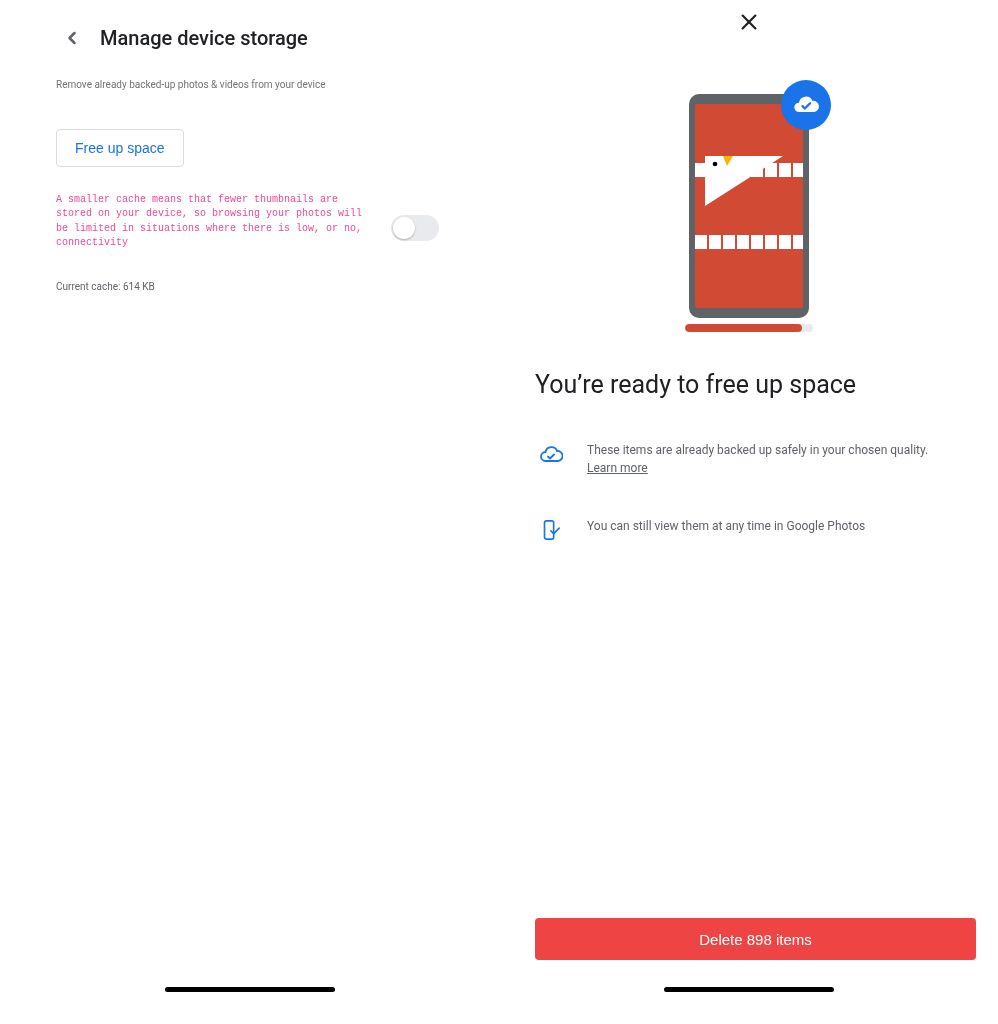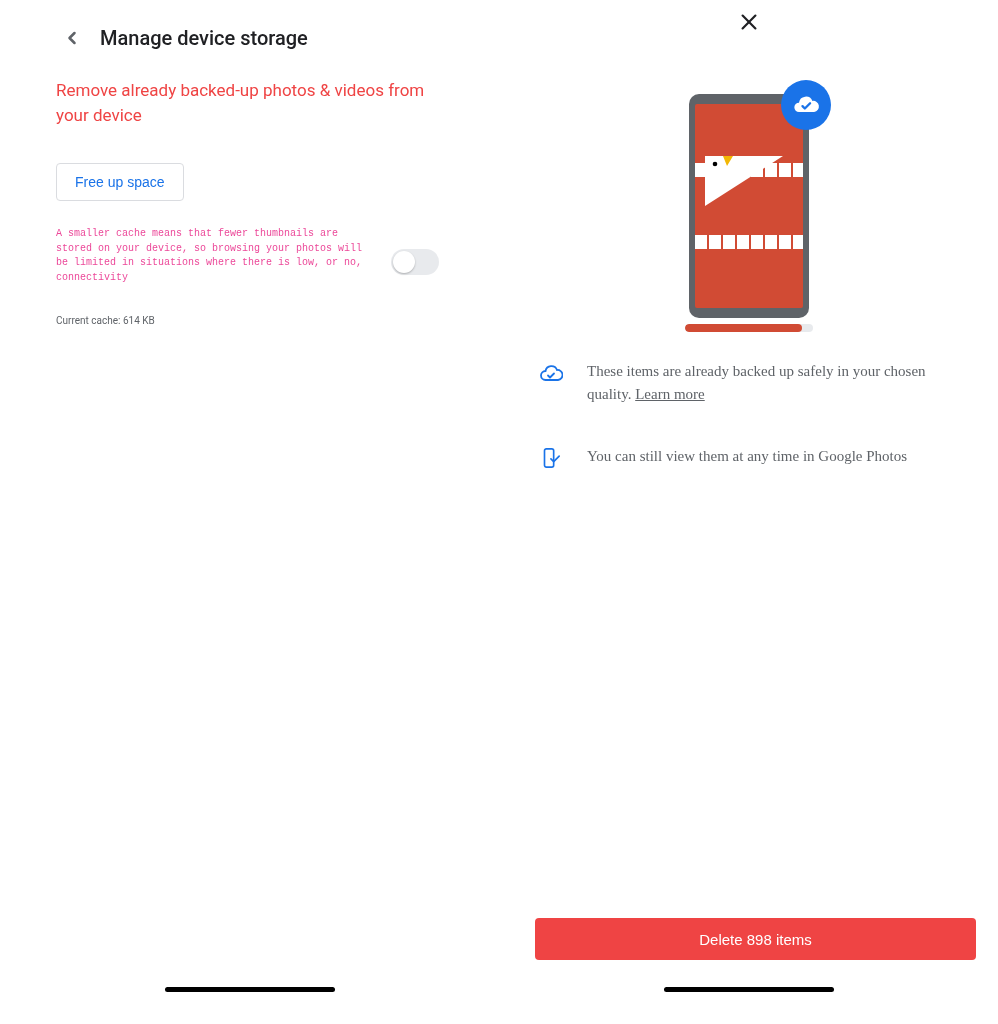--- a/index.html
+++ b/index.html
@@ -42,22 +42,22 @@
   .left-title {
     font-size: 20px;
     font-weight: 500;
     margin-left: 48px;
     color:#202124;
   }
   .left-body {
     padding: 20px 56px 0 56px;
   }
   .left-desc {
-    font-size: 17px;
-    color: #ef4444;
+    font-size: 10px;
+    color: #737373;
     line-height: 1.45;
     max-width: 380px;
   }
   .free-up-btn {
     display:inline-block;
     margin-top: 36px;
     border: 1px solid #dadce0;
     border-radius: 4px;
     background:#fff;
     color:#1a73e8;
@@ -203,25 +203,24 @@
     display:flex;
     gap: 24px;
   }
   .info-icon{
     width:24px;
     height:24px;
     flex-shrink:0;
     margin-top:2px;
   }
   .info-text{
-    font-size:15px;
+    font-size:12px;
     color:#5f6368;
     line-height:1.5;
     max-width:360px;
-    font-family:Liberation Serif, serif;
   }
   .info-text a{
     color:#5f6368;
     text-decoration:underline;
     cursor:pointer;
   }
   .delete-btn{
     position:absolute;
     bottom:64px;
     left:36px; right:22px;
@@ -315,20 +314,21 @@
             <path d="M19 18H6a4 4 0 0 1 0-8 6 6 0 0 1 11.5-1.5A4.5 4.5 0 0 1 19 18z" fill="#fff"></path>
             <polyline points="9 13 11 15 15.5 10.5" fill="none" stroke="#1a73e8" stroke-width="2" stroke-linecap="round" stroke-linejoin="round"></polyline>
           </svg>
         </div>
         <div class="progress-pill">
           <div class="progress-fill"></div>
         </div>
       </div>
     </div>
 
+    <div class="right-title">You’re ready to free up space</div>
 
     <div class="info-list">
       <div class="info-row">
         <div class="info-icon">
           <svg width="24" height="24" viewBox="0 0 24 24" fill="none" stroke="#1a73e8" stroke-width="1.8">
             <path d="M19 18H6.5A4.5 4.5 0 0 1 6.5 9 6 6 0 0 1 18 8a4 4 0 0 1 1 10z"></path>
             <polyline points="9 13.5 11 15.5 15 11.5" stroke-linecap="round" stroke-linejoin="round"></polyline>
           </svg>
         </div>
         <div class="info-text">

